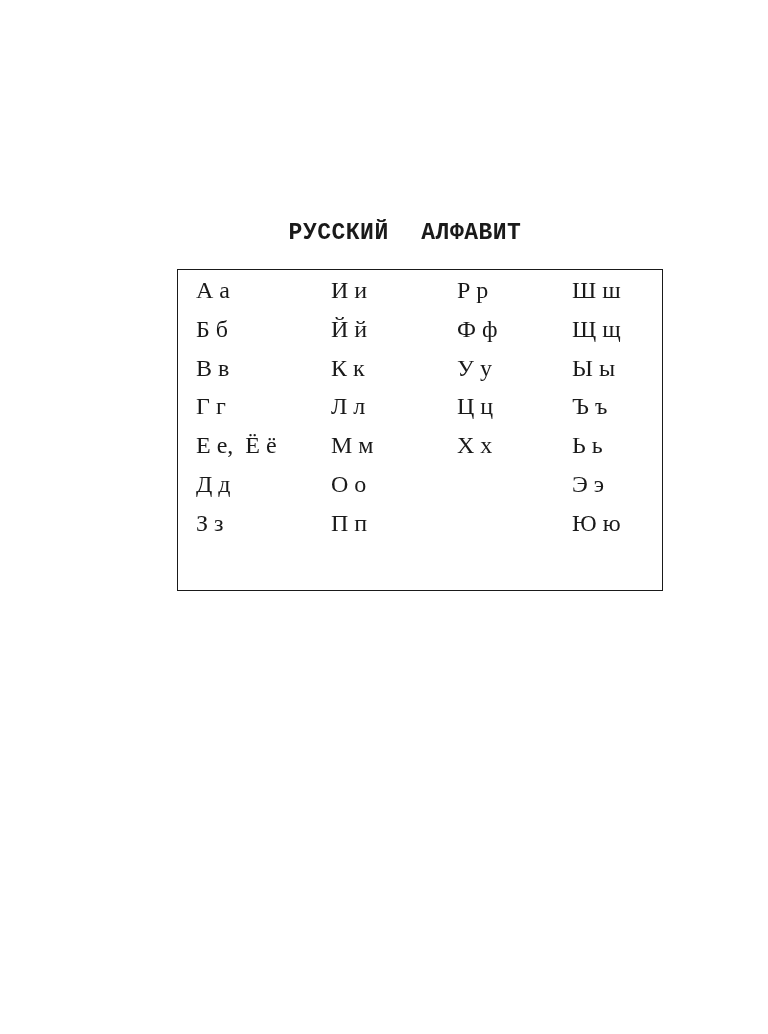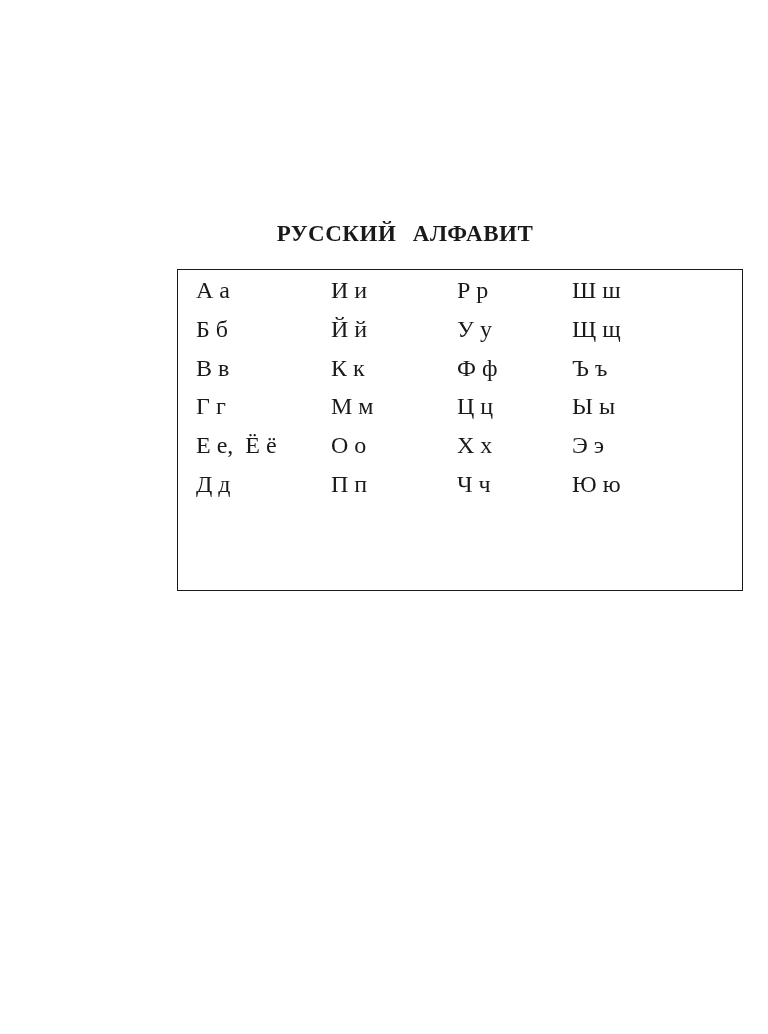--- a/index.html
+++ b/index.html
@@ -14,34 +14,34 @@
     font-family: "Liberation Serif", serif;
     color: #1a1a1a;
     overflow: hidden;
   }
   .page-title {
     position: absolute;
     top: 222px;
     left: 405px;
     transform: translateX(-50%);
     margin: 0;
-    font-family: Liberation Serif, serif;
+    font-family: Liberation Mono, monospace;
     font-weight: bold;
     font-size: 23px;
     line-height: 23px;
     letter-spacing: 0.5px;
     word-spacing: 2px;
     white-space: pre;
     color: #1a1a1a;
   }
   .alphabet-box {
     position: absolute;
     left: 177px;
     top: 269px;
-    width: 566px;
+    width: 486px;
     height: 322px;
     box-sizing: border-box;
     border: 1.5px solid #1a1a1a;
     padding: 1px 0 0 18px;
     display: grid;
     grid-template-columns: 135px 126px 115px 1fr;
     background: #ffffff;
   }
   .alphabet-column {
     display: block;
@@ -63,43 +63,45 @@
 
   <div class="alphabet-box">
 
     <div class="alphabet-column">
       <div class="letter-pair-cell">А а</div>
       <div class="letter-pair-cell">Б б</div>
       <div class="letter-pair-cell">В в</div>
       <div class="letter-pair-cell">Г г</div>
       <div class="letter-pair-cell">Е е,  Ё ё</div>
       <div class="letter-pair-cell">Д д</div>
+      <div class="letter-pair-cell">З з</div>
     </div>
 
     <div class="alphabet-column">
       <div class="letter-pair-cell">И и</div>
       <div class="letter-pair-cell">Й й</div>
       <div class="letter-pair-cell">К к</div>
+      <div class="letter-pair-cell">Л л</div>
       <div class="letter-pair-cell">М м</div>
       <div class="letter-pair-cell">О о</div>
       <div class="letter-pair-cell">П п</div>
     </div>
 
     <div class="alphabet-column">
       <div class="letter-pair-cell">Р р</div>
+      <div class="letter-pair-cell">Ф ф</div>
       <div class="letter-pair-cell">У у</div>
-      <div class="letter-pair-cell">Ф ф</div>
       <div class="letter-pair-cell">Ц ц</div>
       <div class="letter-pair-cell">Х х</div>
-      <div class="letter-pair-cell">Ч ч</div>
     </div>
 
     <div class="alphabet-column">
       <div class="letter-pair-cell">Ш ш</div>
       <div class="letter-pair-cell">Щ щ</div>
+      <div class="letter-pair-cell">Ы ы</div>
       <div class="letter-pair-cell">Ъ ъ</div>
-      <div class="letter-pair-cell">Ы ы</div>
+      <div class="letter-pair-cell">Ь ь</div>
       <div class="letter-pair-cell">Э э</div>
       <div class="letter-pair-cell">Ю ю</div>
     </div>
 
   </div>
 </div>
 
 </body></html>

